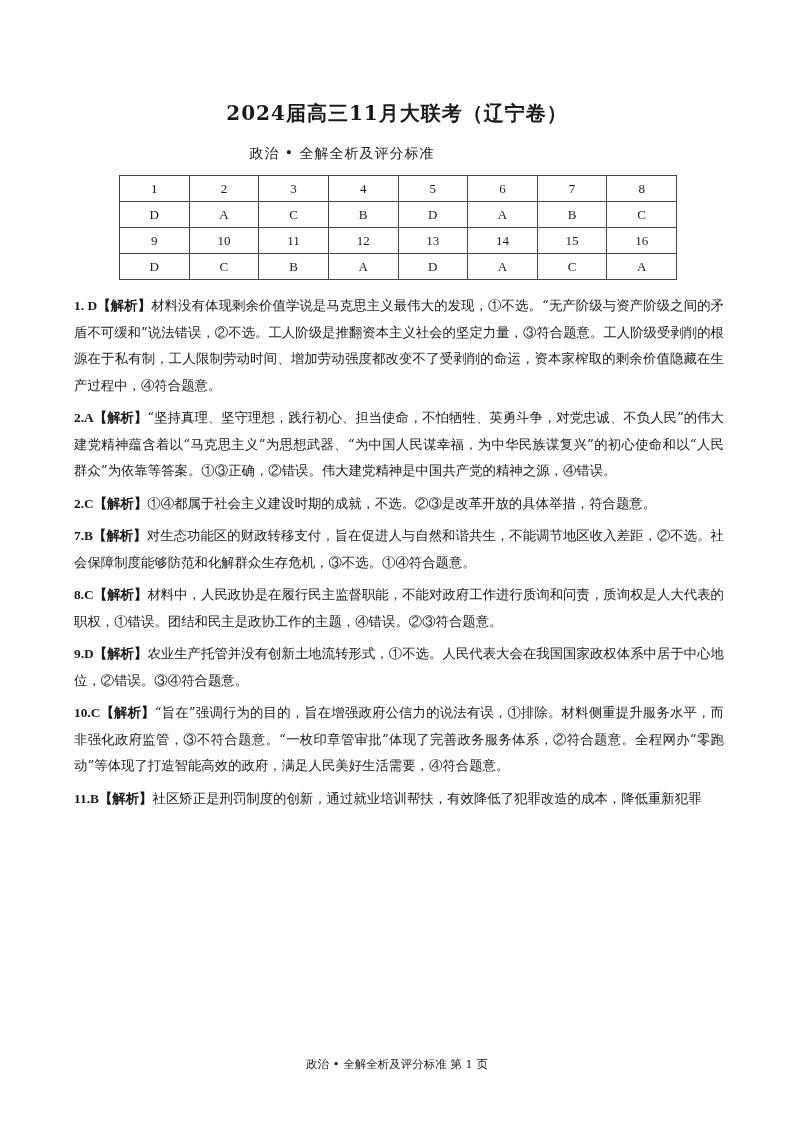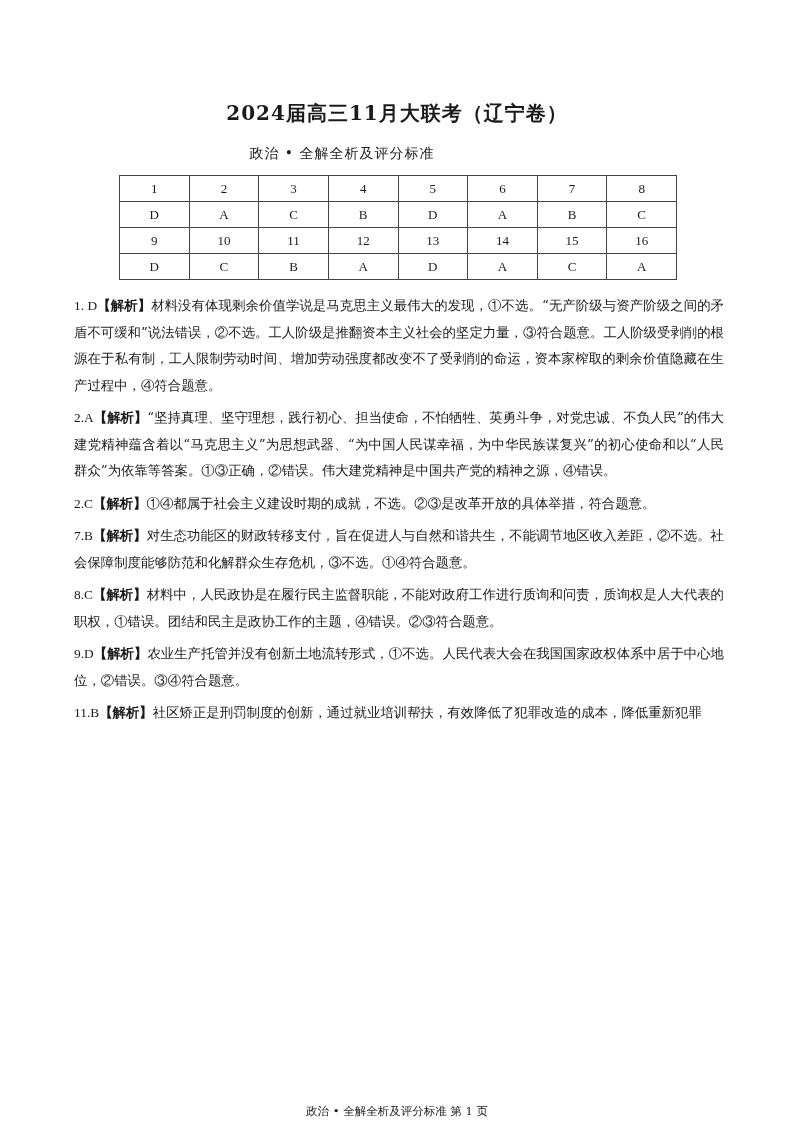--- a/index.html
+++ b/index.html
@@ -21,25 +21,25 @@
   }
   table.answers td {
     border: 1px solid #444; text-align: center; height: 25px; padding: 0;
     width: 12.5%;
   }
   .body-text {
     position: absolute; top: 292px; left: 74px; width: 650px;
     font-size: 13.4px; line-height: 26.5px; text-align: justify;
   }
   .para { margin: 0 0 5px 0; }
-  .para .num { font-family: "Liberation Serif", serif; font-weight: normal; }
+  .para .num { font-family: "Liberation Serif", serif; font-weight: bold; }
   .para .tag { font-weight: bold; }
   .footer {
     position: absolute; top: 1057px; left: 0; width: 794px; text-align: center;
-    font-size: 11.5px; color: #222; margin-top: 47px;
+    font-size: 11.5px; color: #222;
   }
 </style>
 </head>
 <body>
 
 <div class="title">2024届高三11月大联考（辽宁卷）</div>
 <div class="subtitle">政治 • 全解全析及评分标准</div>
 
 <table class="answers">
   <tbody>
@@ -86,16 +86,17 @@
   </tbody>
 </table>
 
 <div class="body-text">
   <p class="para"><span class="num">1. D</span><span class="tag">【解析】</span><span>材料没有体现剩余价值学说是马克思主义最伟大的发现，①不选。“无产阶级与资产阶级之间的矛盾不可缓和”说法错误，②不选。工人阶级是推翻资本主义社会的坚定力量，③符合题意。工人阶级受剥削的根源在于私有制，工人限制劳动时间、增加劳动强度都改变不了受剥削的命运，资本家榨取的剩余价值隐藏在生产过程中，④符合题意。</span></p>
   <p class="para"><span class="num">2.A</span><span class="tag">【解析】</span><span>“坚持真理、坚守理想，践行初心、担当使命，不怕牺牲、英勇斗争，对党忠诚、不负人民”的伟大建党精神蕴含着以“马克思主义”为思想武器、“为中国人民谋幸福，为中华民族谋复兴”的初心使命和以“人民群众”为依靠等答案。①③正确，②错误。伟大建党精神是中国共产党的精神之源，④错误。</span></p>
   <p class="para"><span class="num">2.C</span><span class="tag">【解析】</span><span>①④都属于社会主义建设时期的成就，不选。②③是改革开放的具体举措，符合题意。</span></p>
   <p class="para"><span class="num">7.B</span><span class="tag">【解析】</span><span>对生态功能区的财政转移支付，旨在促进人与自然和谐共生，不能调节地区收入差距，②不选。社会保障制度能够防范和化解群众生存危机，③不选。①④符合题意。</span></p>
   <p class="para"><span class="num">8.C</span><span class="tag">【解析】</span><span>材料中，人民政协是在履行民主监督职能，不能对政府工作进行质询和问责，质询权是人大代表的职权，①错误。团结和民主是政协工作的主题，④错误。②③符合题意。</span></p>
   <p class="para"><span class="num">9.D</span><span class="tag">【解析】</span><span>农业生产托管并没有创新土地流转形式，①不选。人民代表大会在我国国家政权体系中居于中心地位，②错误。③④符合题意。</span></p>
+  <p class="para"><span class="num">10.C</span><span class="tag">【解析】</span><span>“旨在”强调行为的目的，旨在增强政府公信力的说法有误，①排除。材料侧重提升服务水平，而非强化政府监管，③不符合题意。“一枚印章管审批”体现了完善政务服务体系，②符合题意。全程网办“零跑动”等体现了打造智能高效的政府，满足人民美好生活需要，④符合题意。</span></p>
   <p class="para"><span class="num">11.B</span><span class="tag">【解析】</span><span>社区矫正是刑罚制度的创新，通过就业培训帮扶，有效降低了犯罪改造的成本，降低重新犯罪</span></p>
 </div>
 
 <div class="footer">政治 • 全解全析及评分标准 第 1 页</div>
 
 </body></html>

